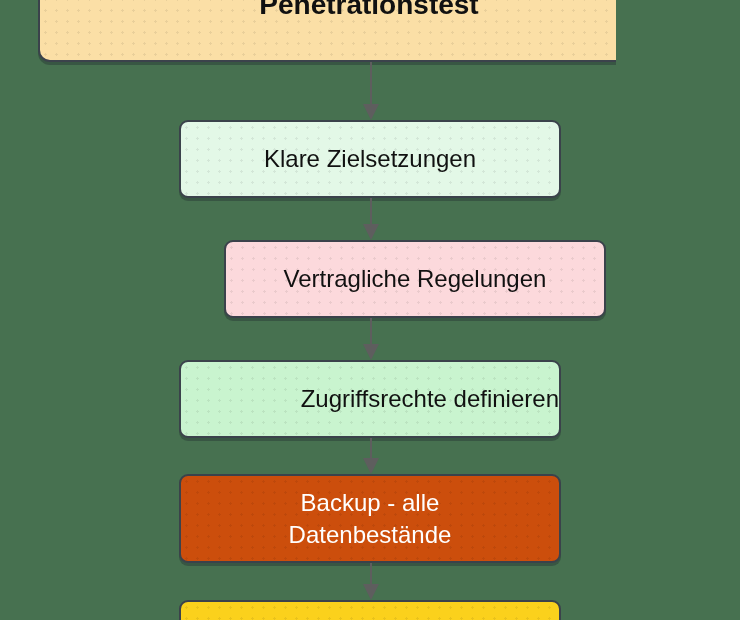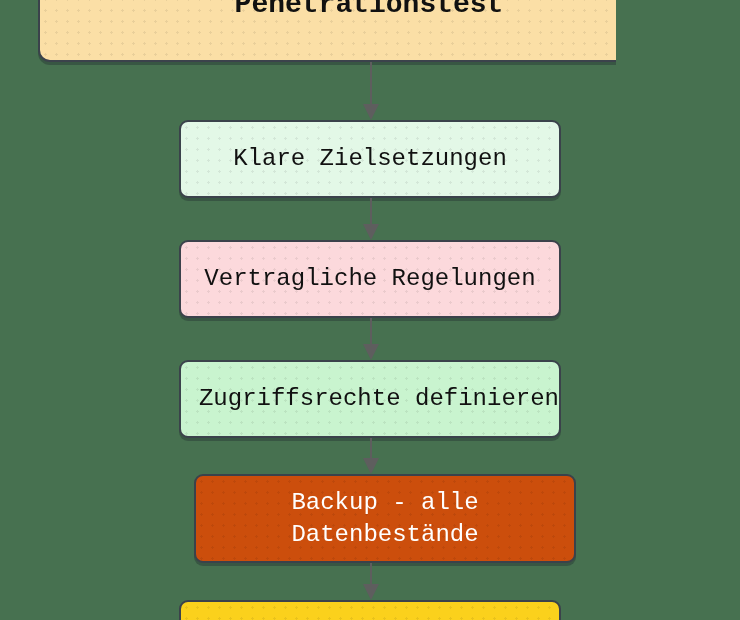--- a/index.html
+++ b/index.html
@@ -13,21 +13,20 @@
     background: var(--bg);
     font-family: "Liberation Sans", sans-serif;
     position: relative;
   }
   .stage {
     position: absolute;
     width: 616px;
     height: 620px;
     left: 0; top: 0;
     overflow: hidden;
-    font-family: Liberation Mono, monospace;
   }
   .node {
     position: absolute;
     border: 2.5px solid var(--border);
     border-radius: 9px;
     display: flex;
     align-items: center;
     justify-content: center;
     text-align: center;
     font-size: 24px;
@@ -41,21 +40,21 @@
   }
   .node-title {
     left: 38px; top: -52px; width: 662px; height: 114px;
     font-size: 28px;
     font-weight: bold;
     border-radius: 12px;
   }
   .node-1 { left: 179px; top: 120px; width: 382px; height: 78px; }
   .node-2 { left: 179px; top: 240px; width: 382px; height: 78px; }
   .node-3 { left: 179px; top: 360px; width: 382px; height: 78px; }
-  .node-4 { left: 194px; top: 474px; width: 382px; height: 89px; }
+  .node-4 { left: 179px; top: 474px; width: 382px; height: 89px; }
   .node-5 { left: 179px; top: 600px; width: 382px; height: 70px; border-radius: 9px 9px 0 0; }
 
   .arrow {
     position: absolute;
     left: 363px;
     width: 16px;
     display: flex;
     flex-direction: column;
     align-items: center;
   }
@@ -92,21 +91,21 @@
 
   <div class="node node-1" style="background-color: rgb(227, 248, 231); color: rgb(17, 17, 17); text-align: right;">
     <span>Klare Zielsetzungen</span>
   </div>
 
   <div class="arrow arrow-2">
     <div class="shaft"></div>
     <div class="head"></div>
   </div>
 
-  <div class="node node-2" style="background-color: rgb(252, 217, 220); color: rgb(17, 17, 17);">
+  <div class="node node-2" style="background-color: rgb(252, 217, 220); color: rgb(17, 17, 17); margin-left: 45px;">
     <span>Vertragliche Regelungen</span>
   </div>
 
   <div class="arrow arrow-3">
     <div class="shaft"></div>
     <div class="head"></div>
   </div>
 
   <div class="node node-3" style="background-color: rgb(201, 244, 207); color: rgb(17, 17, 17); justify-content: flex-end;">
     <span>Zugriffsrechte definieren</span>

